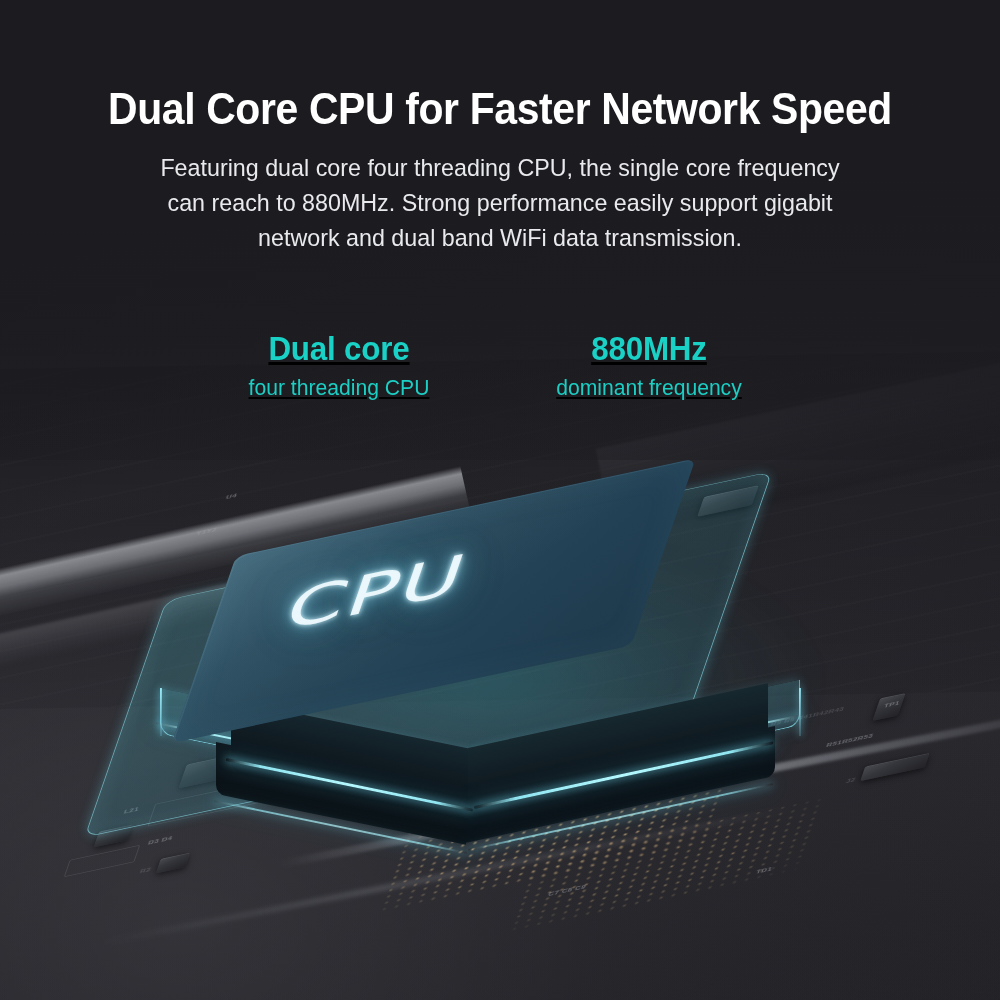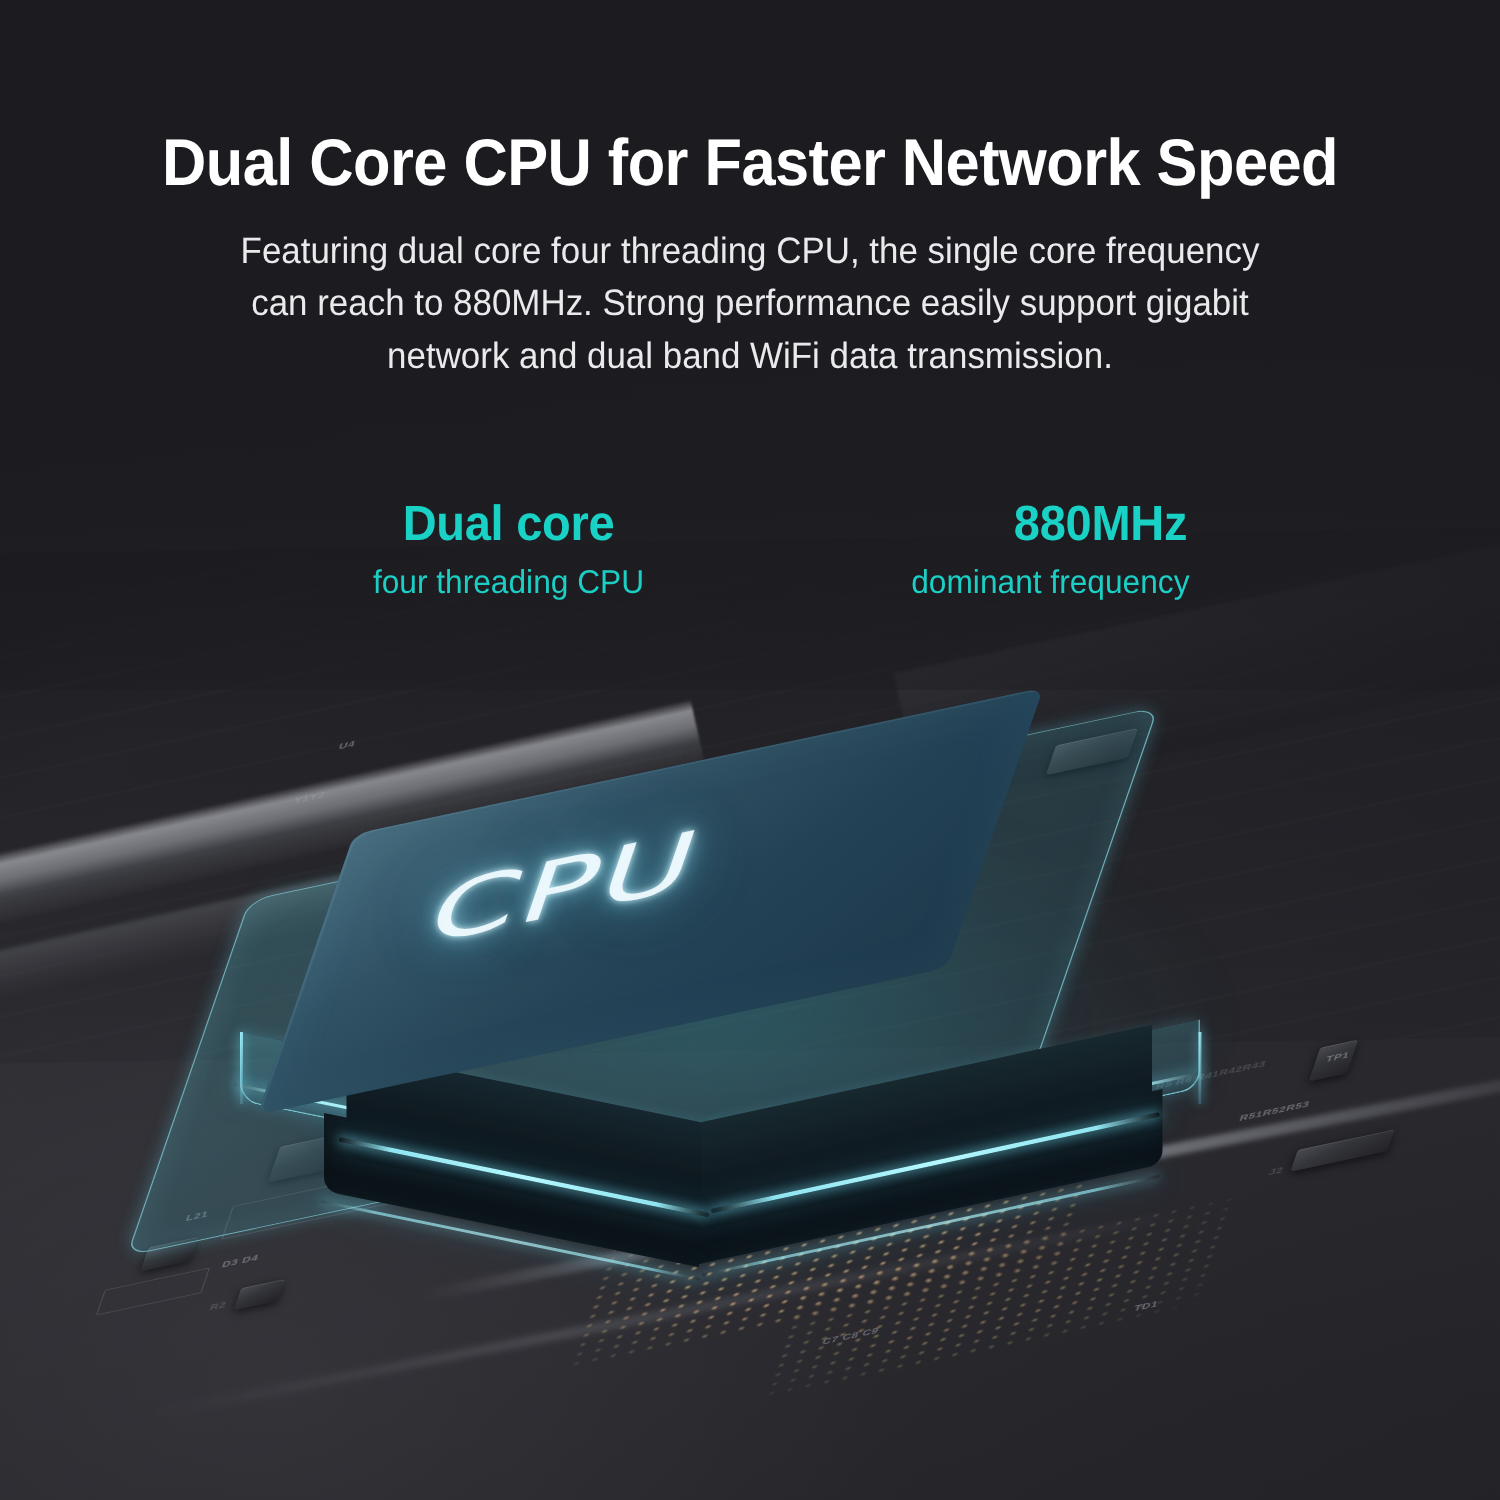--- a/index.html
+++ b/index.html
@@ -344,23 +344,23 @@
     color:#e9eaec;
     transform:scaleX(0.95);
   }
 
   
   .features {
     position:absolute; left:0; top:330px; width:1000px;
     display:flex; justify-content:center;
     z-index:20;
   }
-  .feature { width:300px; text-align:center; }
+  .feature { width:300px; text-align:center;text-decoration:underline; }
   .feature:first-child { margin-left:-12px; }
-  .feature:last-child  { margin-left:10px;text-align:right; }
+  .feature:last-child  { margin-left:10px; }
   .feat-value {
     font-family:"Liberation Sans", sans-serif;
     font-weight:700;
     font-size:33px;
     letter-spacing:-0.2px;
     color:#1ad1c6;
     transform:scaleX(0.95);
   }
   .feat-label {
     margin-top:7px;

